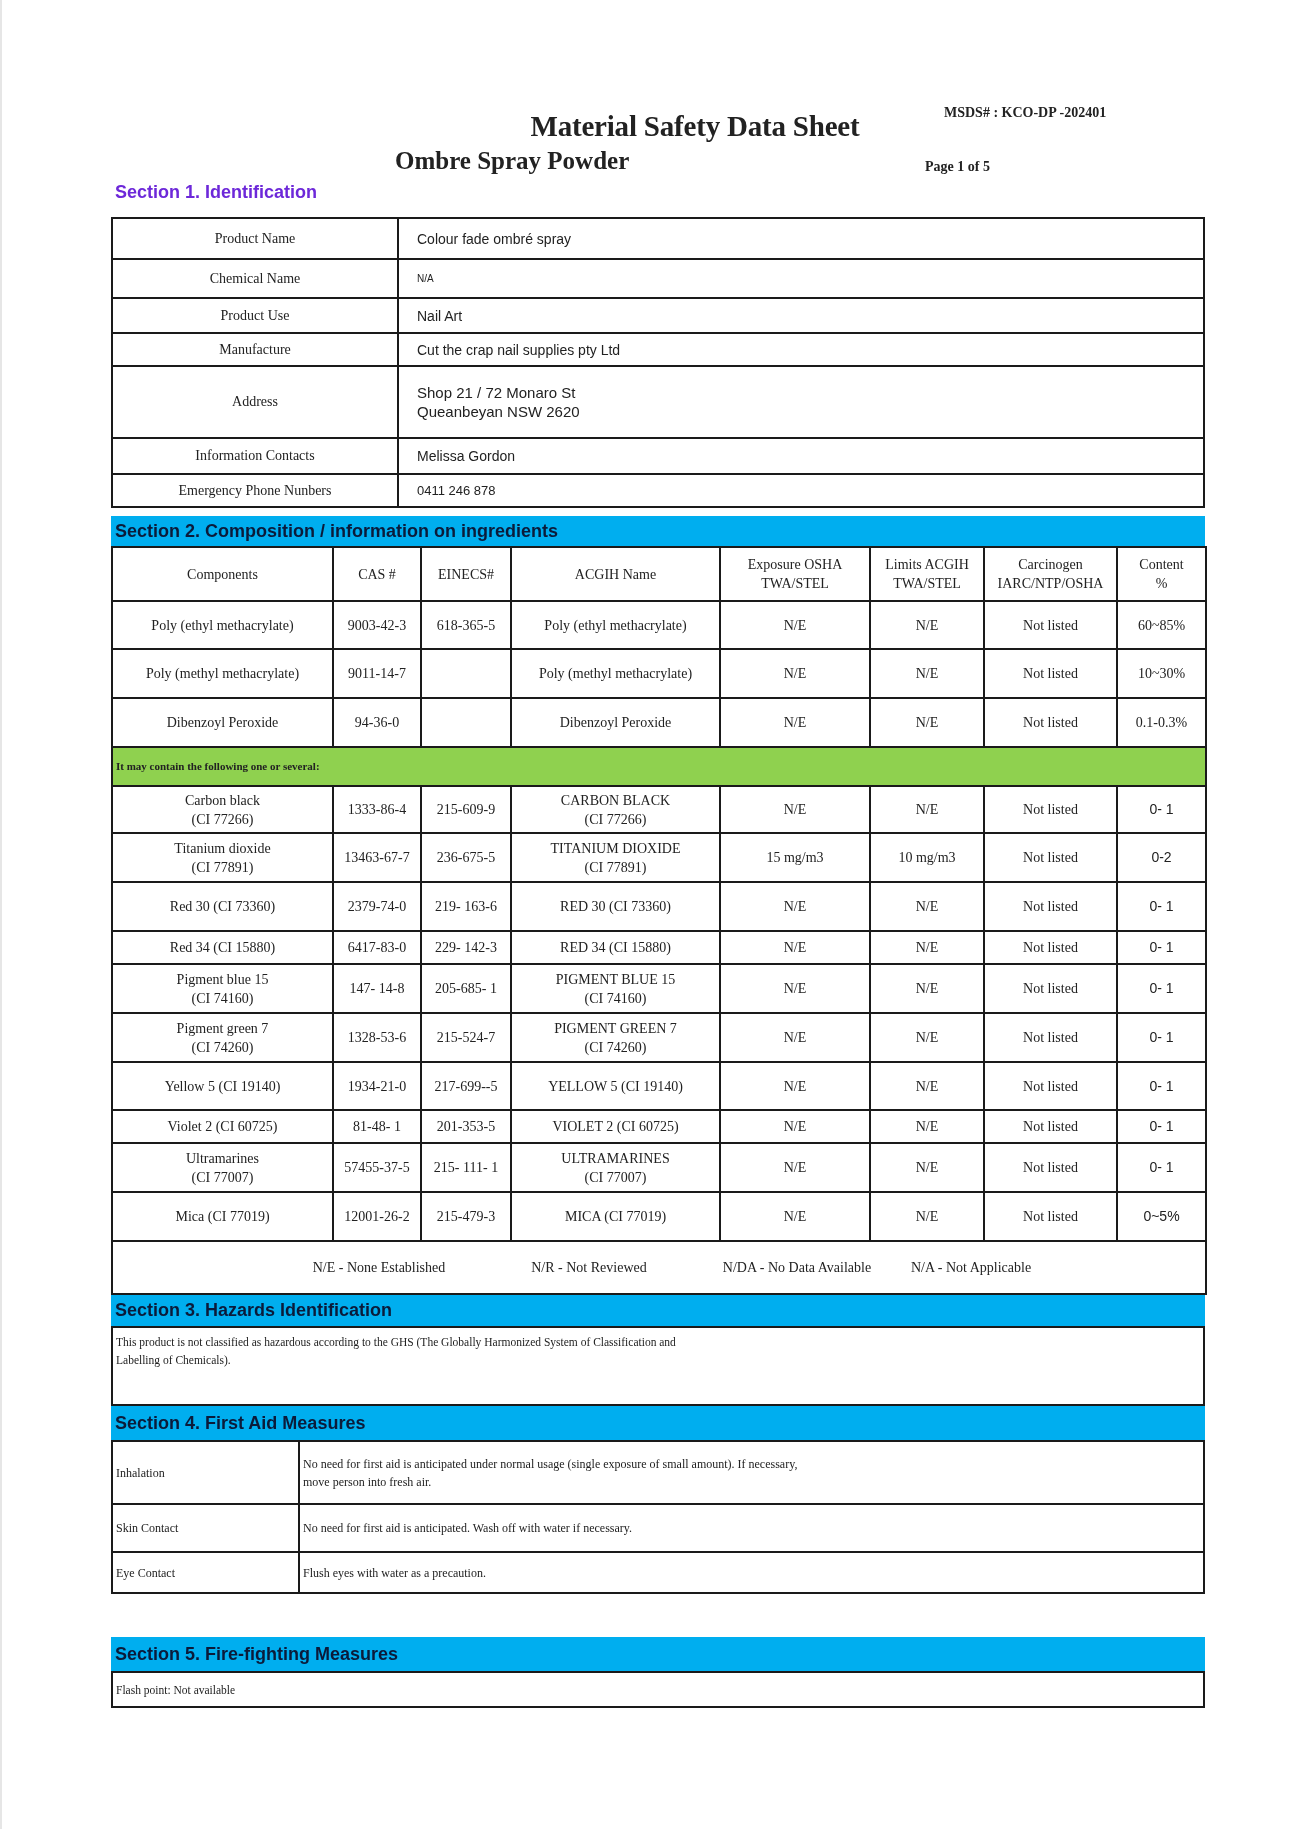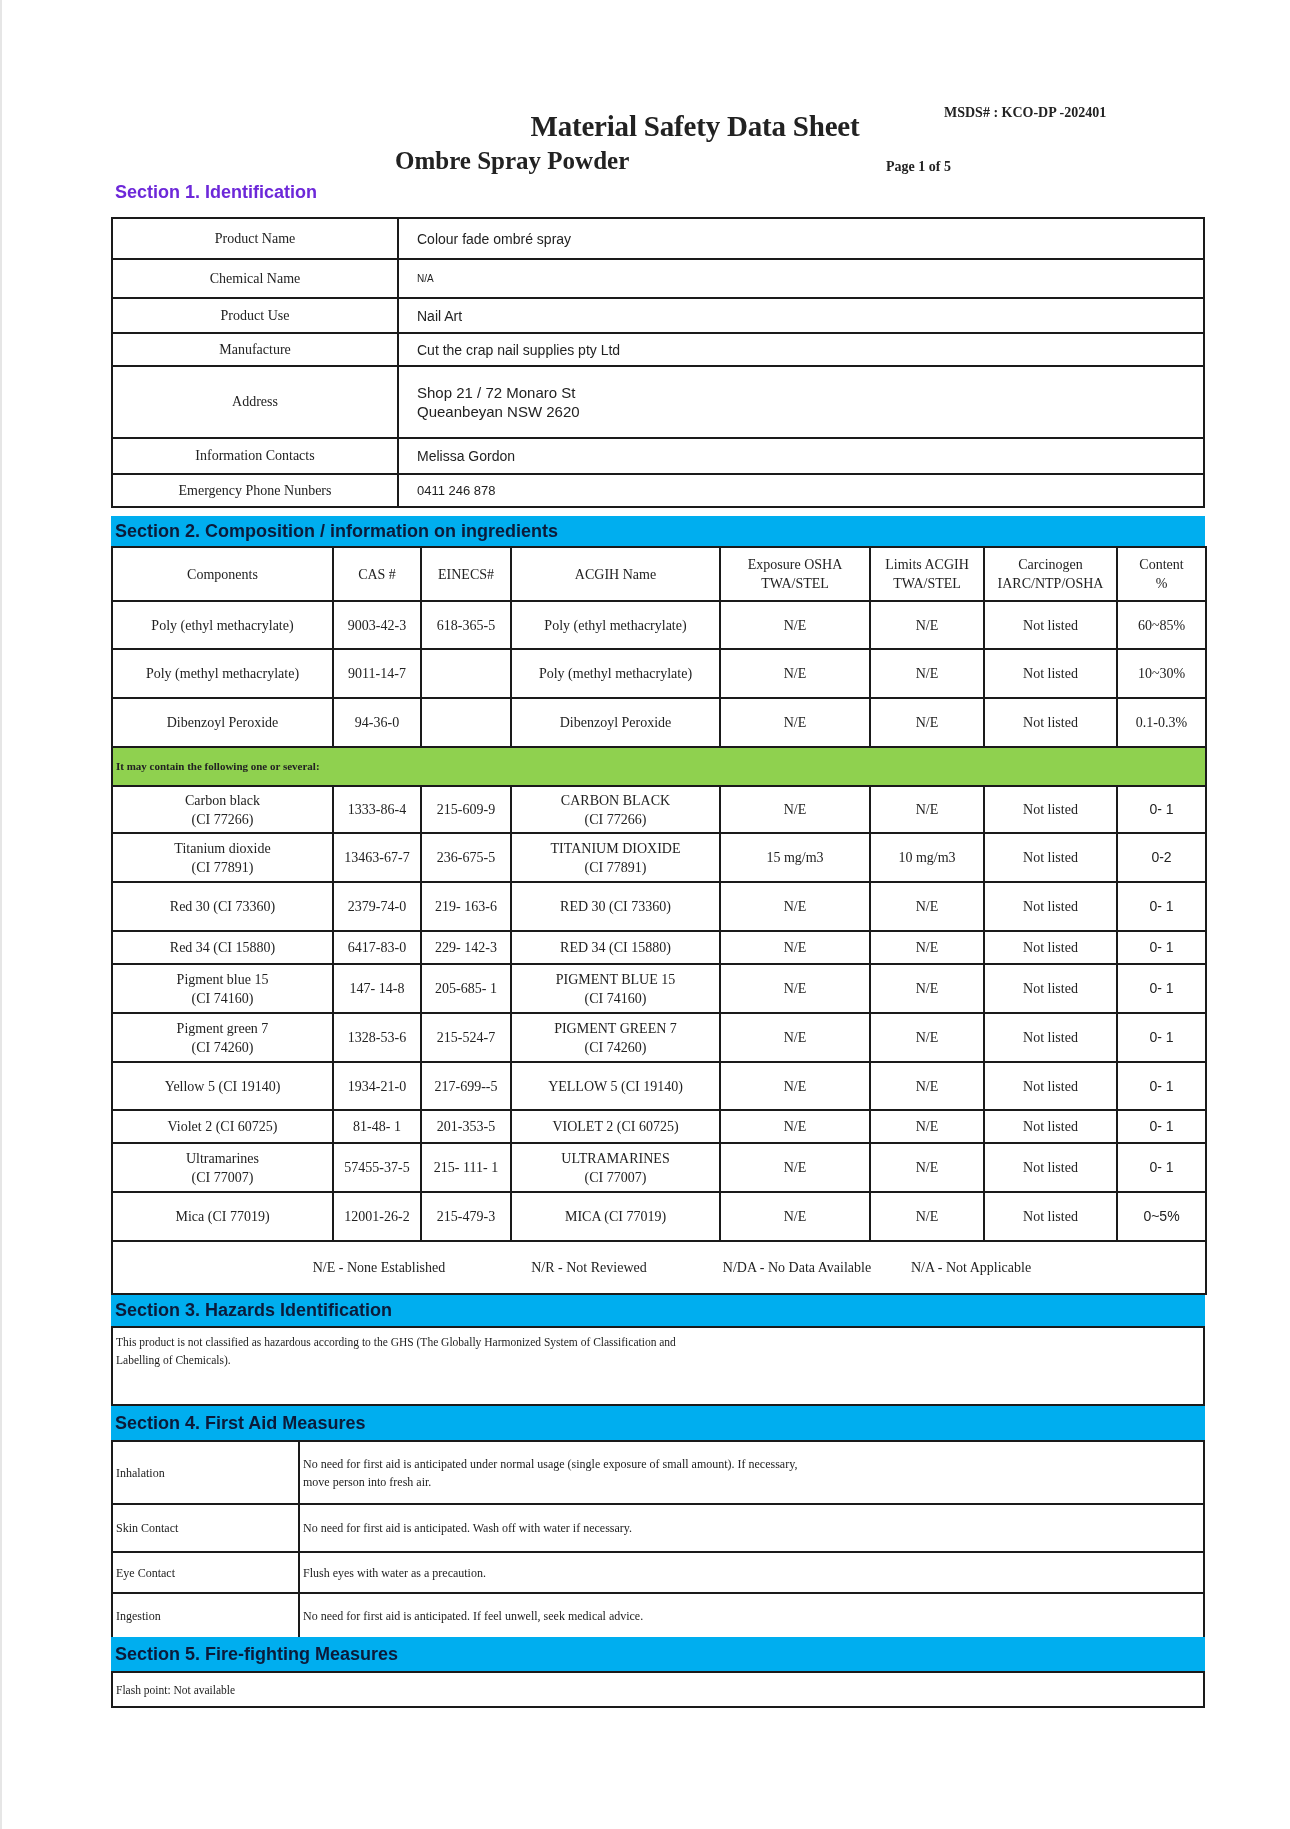--- a/index.html
+++ b/index.html
@@ -2,21 +2,21 @@
 <html><head>
 <meta charset="utf-8">
 <style>
   html, body { margin:0; padding:0; background:#ffffff; }
   body { width:1290px; height:1829px; position:relative; overflow:hidden; font-family:"Liberation Serif", serif; color:#222; }
   .edge { position:absolute; left:0; top:0; width:2px; height:1829px; background:#e6e6e6; }
   .abs { position:absolute; }
   .title { left:0; width:1290px; top:110px; text-align:center; font-weight:bold; font-size:29px; padding-left:100px; box-sizing:border-box; letter-spacing:-0.2px; }
   .subtitle { left:395px; top:147px; font-weight:bold; font-size:25px; }
   .msds { left:944px; top:105px; font-weight:bold; font-size:14px; }
-  .page { left:886px; top:159px; font-weight:bold; font-size:14px; }
+  .page { left:925px; top:159px; font-weight:bold; font-size:14px; }
   .sec1label { left:115px; top:182px; font-family:"Liberation Sans", sans-serif; font-weight:bold; font-size:18px; color:#6d28d9; }
   table { border-collapse:collapse; position:absolute; left:111px; width:1094px; table-layout:fixed; }
   td, th { border:2px solid #1a1a1a; padding:0; }
   .t1 td { font-size:14px; }
   .t1 td.lab { text-align:center; width:284px; }
   .t1 td.val { font-family:"Liberation Sans", sans-serif; padding-left:18px; font-size:14px; }
   .secbar { position:absolute; left:111px; width:1094px; background:#00aeef; font-family:"Liberation Sans", sans-serif; font-weight:bold; font-size:18px; color:#0b1b3a; box-sizing:border-box; padding-left:4px; display:flex; align-items:center; }
   .t2 td, .t2 th { text-align:center; font-size:14px; font-weight:normal; line-height:19px; }
   .t2 .sans { font-family:"Liberation Sans", sans-serif; }
   .green td { background:#8fd14f; text-align:left; font-weight:bold; font-size:11px; padding-left:3px; }
@@ -515,23 +515,19 @@
         </td>
   </tr>
   <tr style="height:48px;">
     <td class="lab">Skin Contact</td>
     <td>No need for first aid is anticipated. Wash off with water if necessary.</td>
   </tr>
   <tr style="height:41px;">
     <td class="lab">Eye Contact</td>
     <td>Flush eyes with water as a precaution.</td>
   </tr>
-  <tr style="height:45px;">
-    <td class="lab">Ingestion</td>
-    <td>No need for first aid is anticipated. If feel unwell, seek medical advice.</td>
-  </tr>
 </tbody>
   </table>
 
 <div class="secbar" style="top:1637px; height:34px;">Section 5.   Fire-fighting Measures</div>
 <div class="box" style="top:1671px; height:37px; padding-top:8px;">
   <span>Flash point: Not available</span>
 </div>
 
 </body></html>

